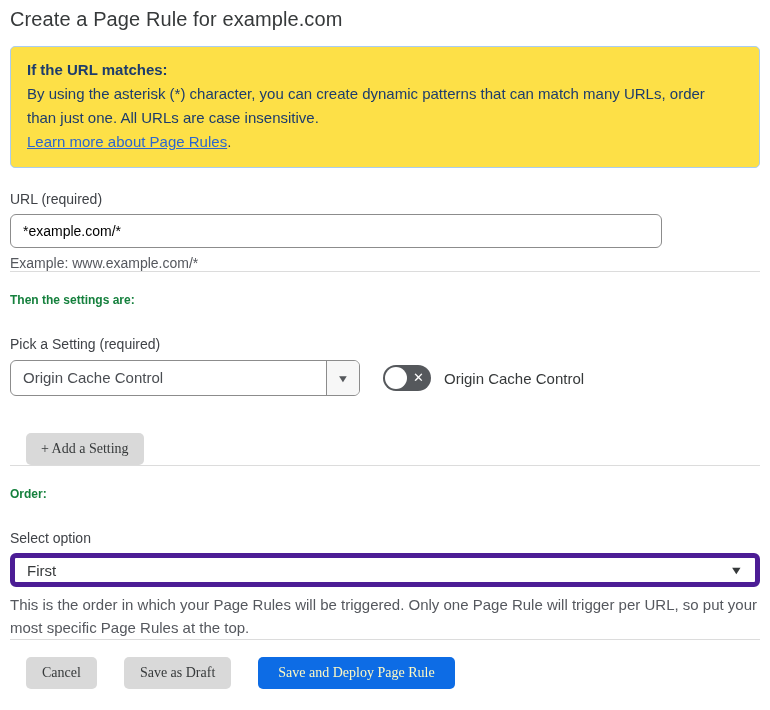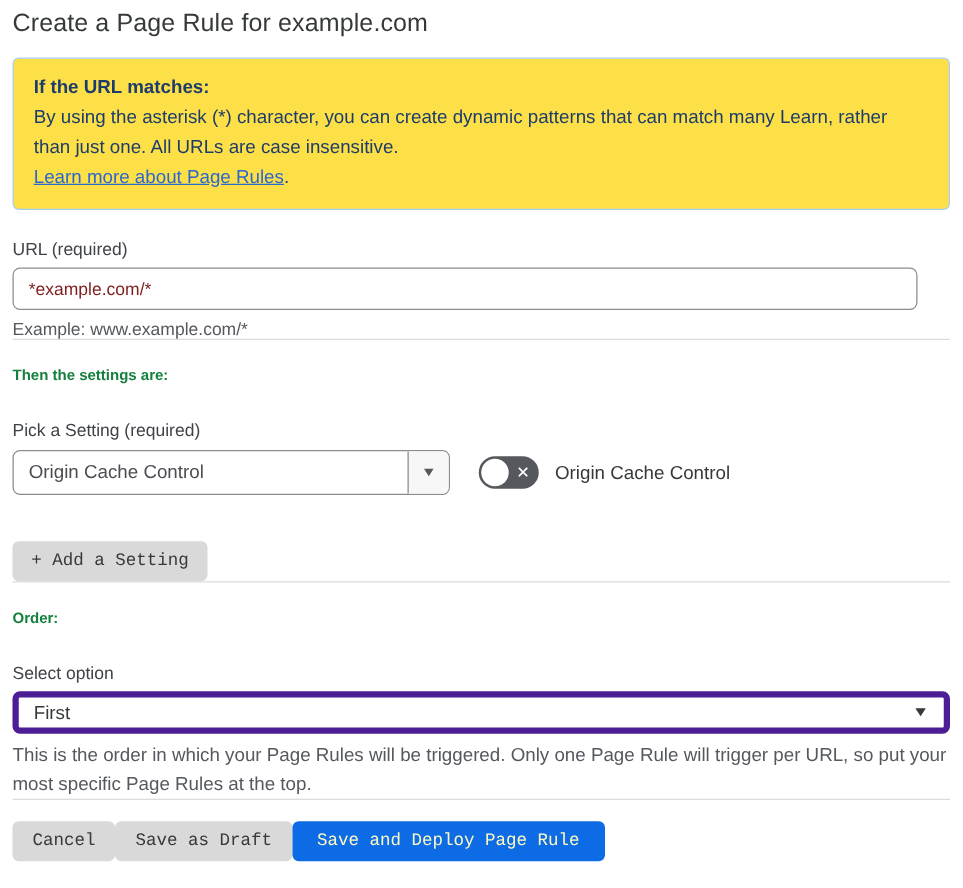--- a/index.html
+++ b/index.html
@@ -42,29 +42,29 @@
   .info-link-line { margin: 0; }
 
   
   .field-label {
     font-size: 14px;
     color: #3f4247;
     margin-top: 23px;
   }
   .url-input {
     display: block;
-    width: 724px;
+    width: 652px;
     height: 34px;
     margin-top: 7px;
     border: 1px solid #8c8c8c;
     border-radius: 6px;
     padding: 0 12px;
     font-family: "Liberation Sans", sans-serif;
     font-size: 14px;
-    color: #7f1d1d;
+    color: #000000;
     outline: none;
     background: #fff;
   }
   .helper-text {
     font-size: 14px;
     color: #55585e;
     margin-top: 7px;
   }
 
   hr.divider {
@@ -156,25 +156,26 @@
     color: #36393a;
   }
 
   .btn {
     display: inline-block;
     border: none;
     border-radius: 5px;
     height: 32px;
     line-height: 32px;
     padding: 0 16px;
-    font-family: Liberation Mono, monospace;
+    font-family: Liberation Serif, serif;
     font-size: 14px;
     color: #36393a;
     background: #d9d9d9;
     cursor: pointer;
+    margin-left: 16px;
   }
   .add-setting-btn { margin-top: 37px; padding: 0 15px; }
 
   
   .order-select {
     margin-top: 7px;
     width: 750px;
     height: 34px;
     border: 5px solid #4c1d95;
     border-radius: 6px;
@@ -198,38 +199,39 @@
     font-size: 15px;
     line-height: 23px;
     color: #55585e;
     margin-top: 6px;
     max-width: 752px;
   }
 
   .footer-actions {
     display: flex;
     align-items: center;
+    gap: 11px;
     margin-top: 17px;
   }
   .btn-primary {
     background: #0d6ce5;
     color: #fef9c3;
     padding: 0 20px;
   }
 </style>
 </head>
 <body>
 
 <div class="page">
 
   <h1 class="page-title">Create a Page Rule for example.com</h1>
 
   <div class="info-box">
     <p class="info-heading">If the URL matches:</p>
-    <p class="info-body">By using the asterisk (*) character, you can create dynamic patterns that can match many Learn, rather than just one. All URLs are case insensitive.</p>
+    <p class="info-body">By using the asterisk (*) character, you can create dynamic patterns that can match many URLs, order than just one. All URLs are case insensitive.</p>
     <p class="info-link-line"><a class="info-link">Learn more about Page Rules</a><span>.</span></p>
   </div>
 
   <div class="field-label">URL (required)</div>
   <input class="url-input" type="text" value="*example.com/*" style="">
   <div class="helper-text">Example: www.example.com/*</div>
 
   <hr class="divider hr-1">
 
   <h2 class="section-heading">Then the settings are:</h2>

